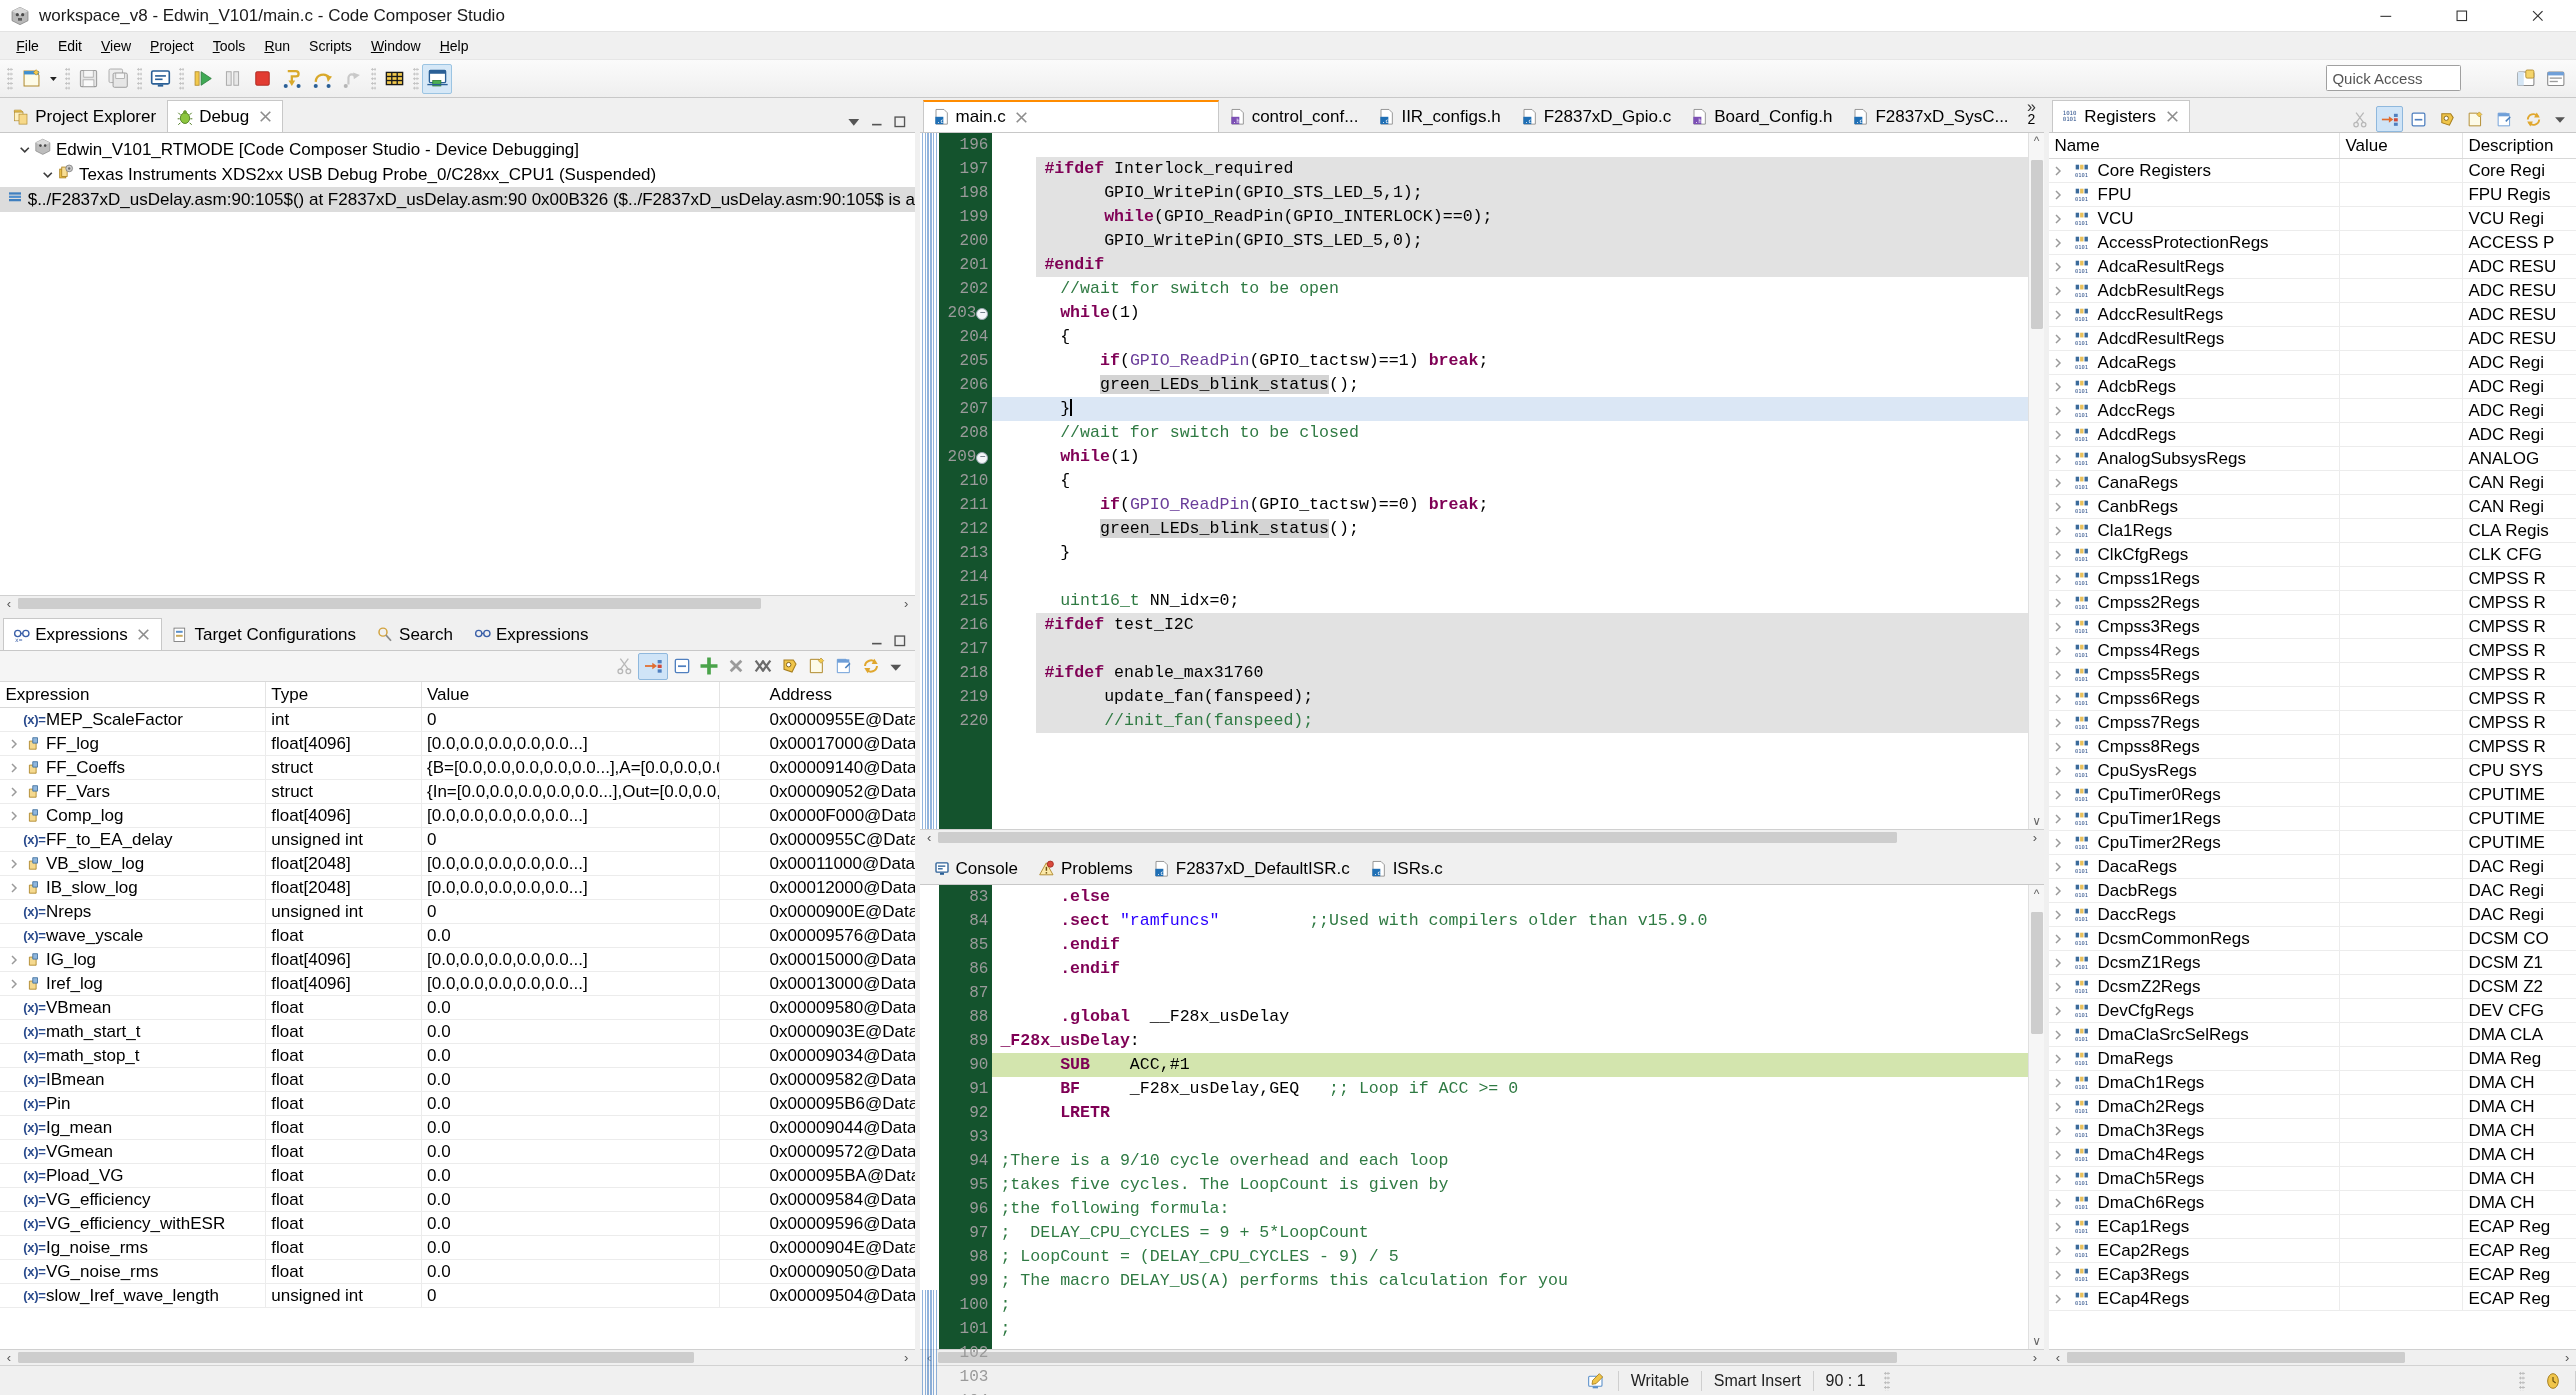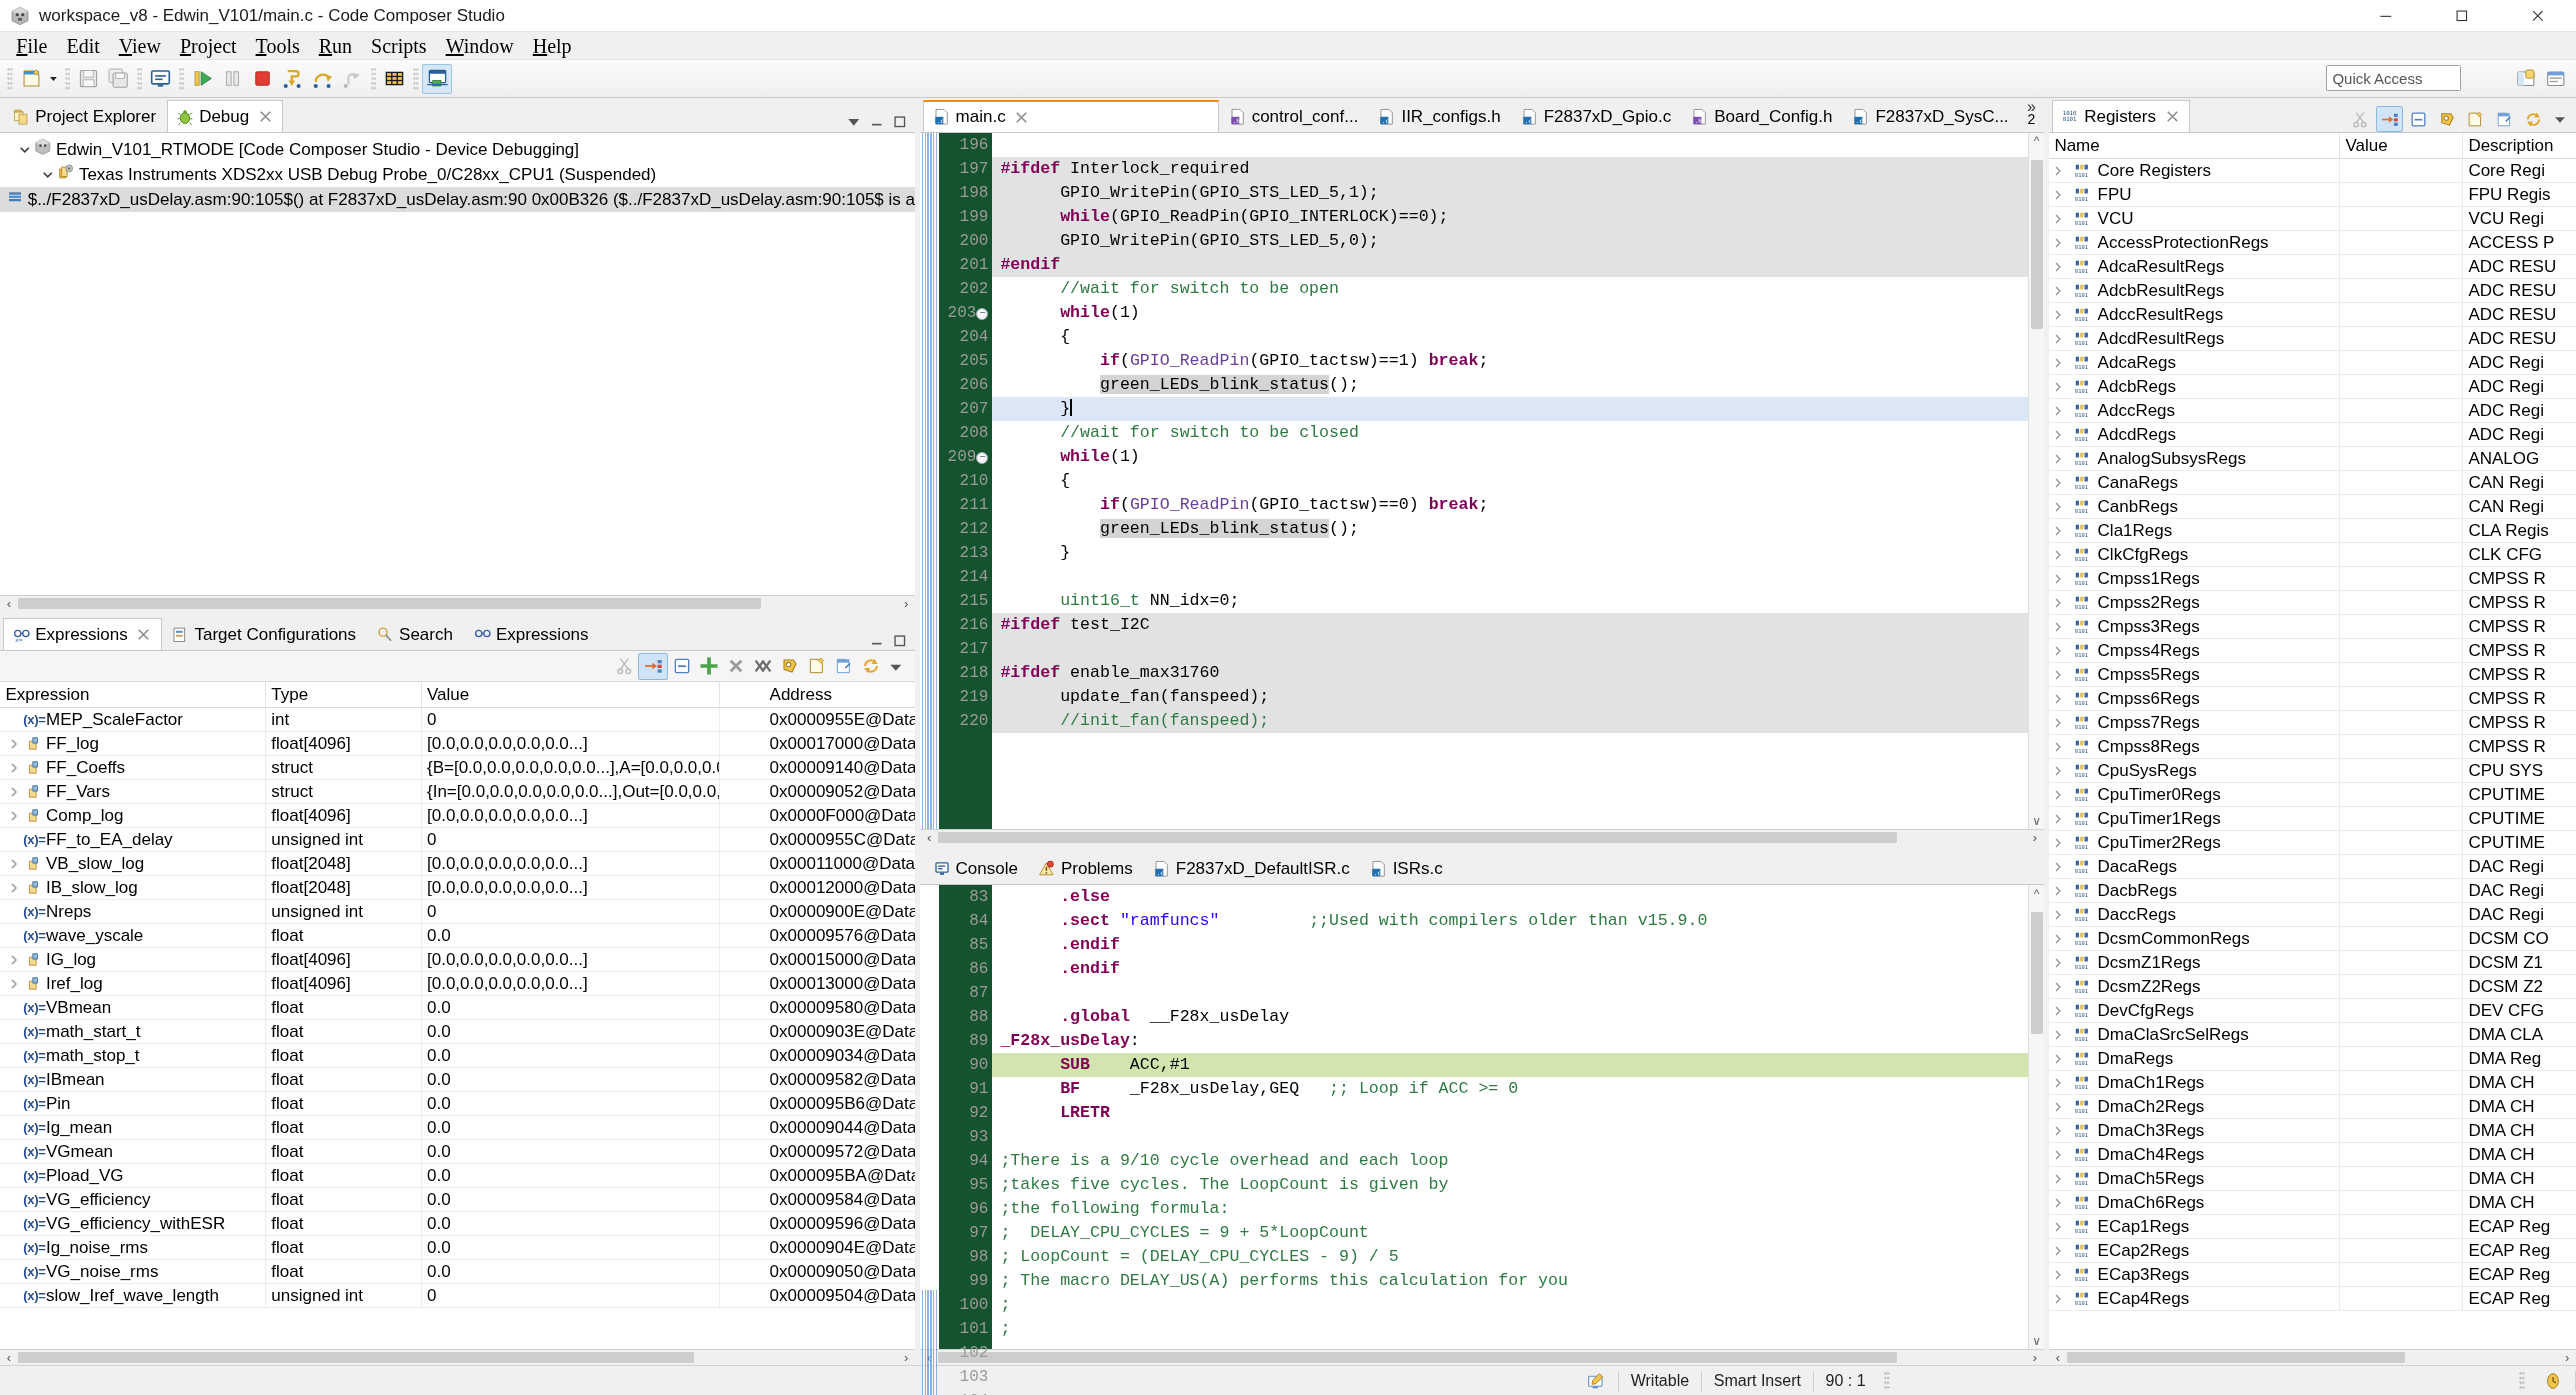--- a/index.html
+++ b/index.html
@@ -24,21 +24,21 @@
   .titlebar .tb-spacer { flex: 1; }
   .winbtn { width: 76px; height: 32px; display: flex; align-items: center; justify-content: center; }
   .winbtn svg { display: block; }
 
   
   .menubar {
     height: 28px; background: #f0f0f0; display: flex; align-items: center;
     padding-left: 6.8px; flex: none; border-bottom: 0.7px solid #e6e6e6;
   }
   .menu-item {
-    padding: 2.7px 9.5px; font-size: 20px; color: #000; white-space: nowrap; line-height: 1; font-family: Liberation Serif, serif;
+    padding: 2.7px 9.5px; font-size: 14px; color: #000; white-space: nowrap; line-height: 1;
   }
   .menu-item u { text-decoration: underline; }
 
   
   .toolbar {
     height: 38px; background: linear-gradient(to bottom,#fbfbfb,#efefef);
     display: flex; align-items: center; padding: 0 4px; flex: none;
     border-bottom: 0.7px solid #c8c8c8; position: relative;
   }
   .tb-grip { width: 5.4px; height: 23px; margin: 0 3.4px;
@@ -118,21 +118,21 @@
   .gutter {
     width: 53px; background: #14532d; color: #9a9a9a; text-align: right;
     font-family: "Liberation Mono", monospace; font-size: 16px; padding-right: 4px; flex: none;
   }
   .gutter div, .codearea div.ln { height: 24px; line-height: 24px; }
   .codearea {
     flex: 1; font-family: "Liberation Mono", monospace; font-size: 16.6px;
     white-space: pre; overflow: hidden; position: relative; color: #000;
   }
   .codearea .ln { padding-left: 8px; }
-  .ln.hl-block { background: #e2e2e2; }
+  .ln.hl-block { background: #e2e2e2; margin-left: 44px; }
   .ln.hl-cur   { background: #dbe7f5; }
   .ln.hl-exec  { background: #d3e5ae; }
   .kw   { color: #7f0055; font-weight: bold; }
   .cmt  { color: #2f7a43; }
   .str  { color: #2a00ff; }
   .pp   { color: #7f0055; font-weight: bold; }
   .typ  { color: #2f7a43; }
   .fn   { color: #6a3d9a; }
   .occ  { background: #d4d4d4; }
   .caret { display:inline-block; width:1.4px; height:17.6px; background:#000; vertical-align:-3.4px; }

